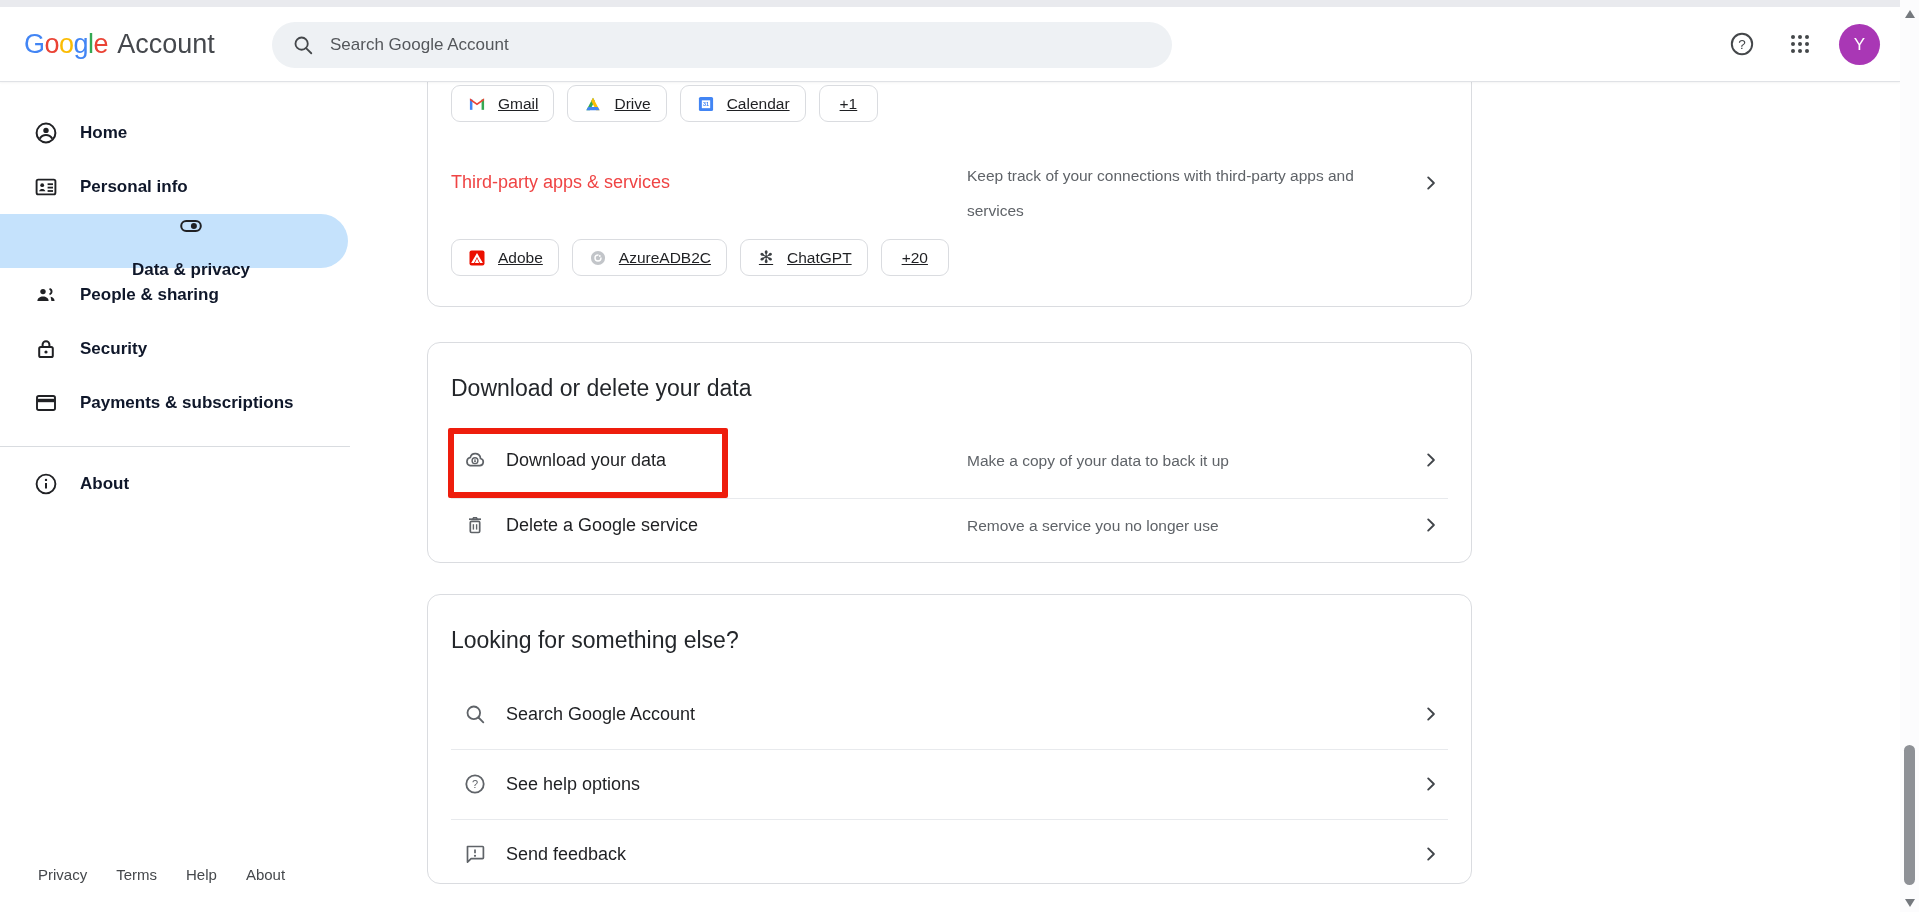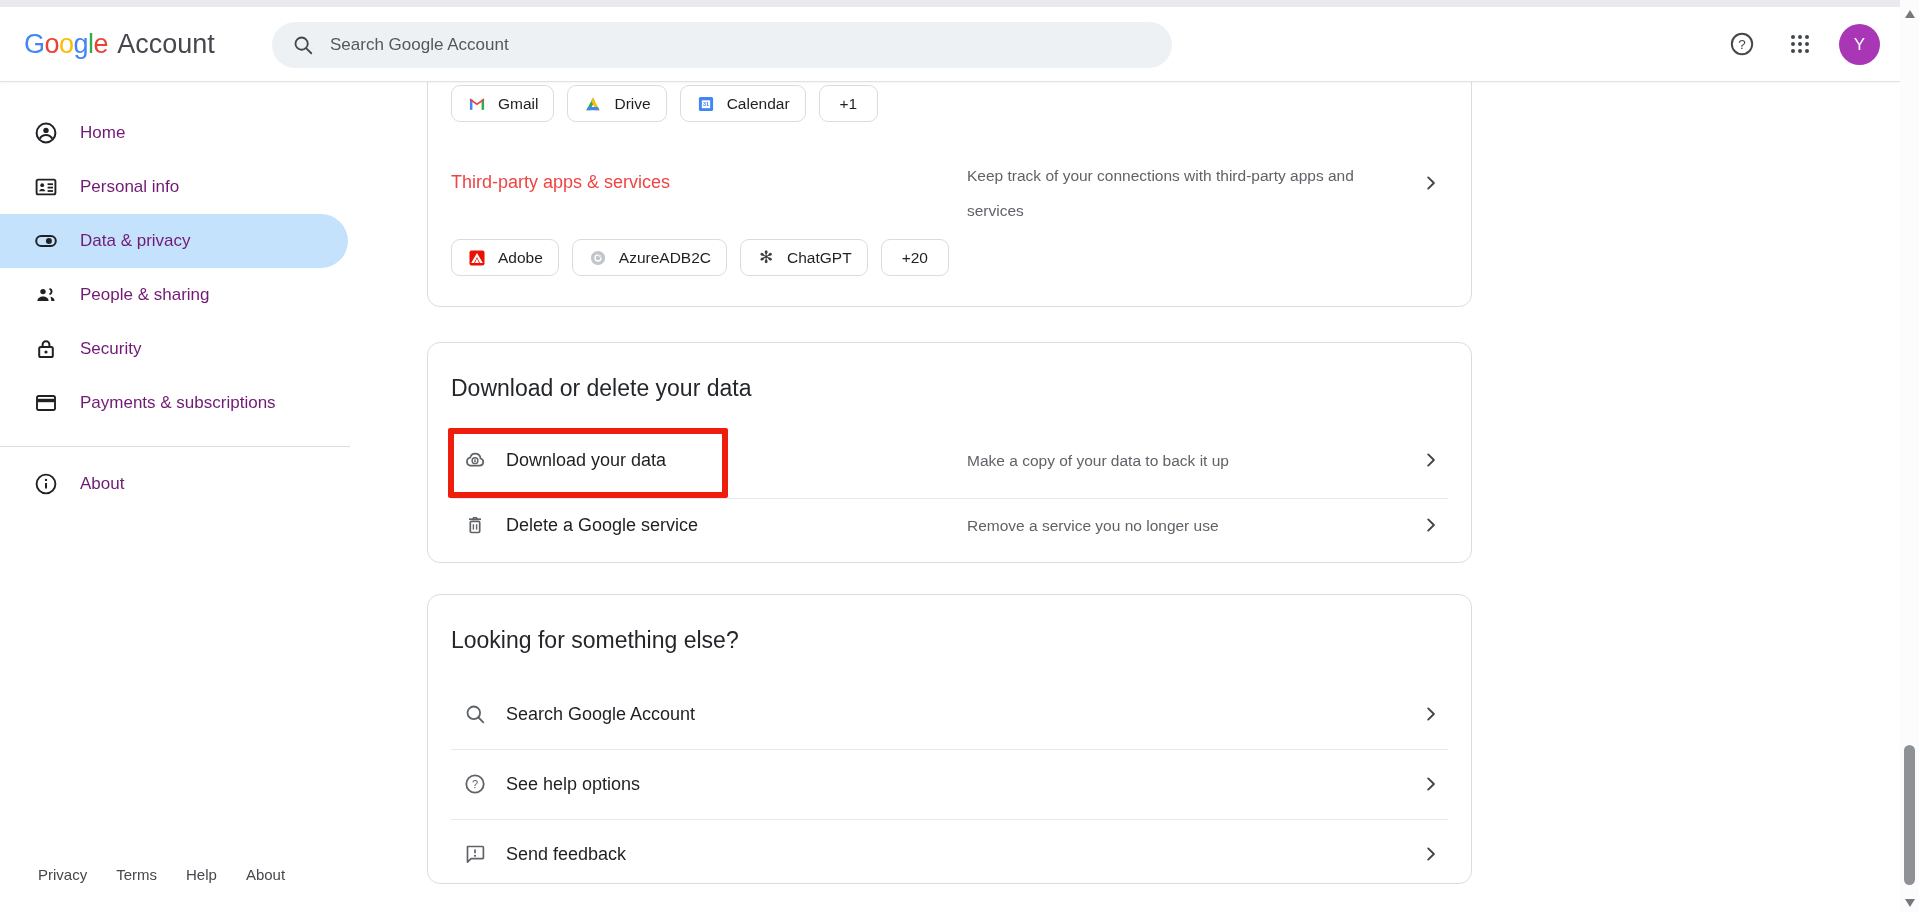--- a/index.html
+++ b/index.html
@@ -24,35 +24,35 @@
   .searchbar .ph { font-size:17px; color:#54575b; }
   .icon-btn { width:40px; height:40px; display:flex; align-items:center; justify-content:center;
               border-radius:50%; cursor:pointer; background:transparent; border:none; }
   .avatar { left:1839px; top:17px; width:41px; height:41px; border-radius:50%; background:#a937b5;
             color:#fff; font-size:17px; display:flex; align-items:center; justify-content:center; cursor:pointer; }
 
   
   .sidebar { left:0; top:82px; width:350px; padding-top:24px; z-index:5; }
   .nav-item { width:348px; height:54px; display:flex; align-items:center; padding-left:34px; gap:22px;
               cursor:pointer; border-radius:0 27px 27px 0; }
-  .nav-item span.lbl { font-size:17px; font-weight:400; color:#701a75; }
-  .nav-item.selected { background:#c5e2fc; }
+  .nav-item span.lbl { font-size:17px; font-weight:700; color:#0f172a; }
+  .nav-item.selected { background:#c5e2fc;flex-direction:column; }
   .side-divider { width:350px; border-top:1px solid #d9dce0; margin:16px 0 10px 0; }
   .nav-icon { width:24px; height:24px; flex:0 0 24px; }
 
   
   .card { left:427px; width:1045px; background:#fff; border:1px solid #dadce0; border-radius:13px; z-index:1; }
   .card-top { top:-20px; height:327px; }
   .card-dl  { top:342px; height:221px; }
   .card-lk  { top:594px; height:290px; }
   .card h2 { font-size:23px; font-weight:400; color:#23262a; position:absolute; left:23px; }
 
   .chip-row { position:absolute; left:23px; display:flex; gap:13px; }
   .chip { height:37px; border:1px solid #dadce0; border-radius:9px; background:#fff; display:flex;
-          align-items:center; padding:0 15px; gap:11px; font-size:15.5px; color:#1f2023; cursor:pointer; }
+          align-items:center; padding:0 15px; gap:11px; font-size:15.5px; color:#1f2023; cursor:pointer;text-decoration:underline; }
   .chip .cicon { width:20px; height:20px; display:flex; align-items:center; justify-content:center; }
 
   .row { position:absolute; left:23px; right:23px; height:70px; display:flex; align-items:center; cursor:pointer; }
   .row .ricon { width:24px; height:24px; margin-left:12px; flex:0 0 24px; }
   .row .rlabel { font-size:18px; color:#1f2023; margin-left:19px; }
   .row .rdesc { position:absolute; left:516px; width:440px; font-size:15.5px; line-height:25px; color:#5f6368; }
   .row .chev { position:absolute; left:968px; width:24px; height:24px; }
   .inner-divider { position:absolute; left:23px; right:23px; border-top:1px solid #e8eaed; }
 
   .tp-label { position:absolute; left:23px; font-size:18px; color:#ef4444; }

